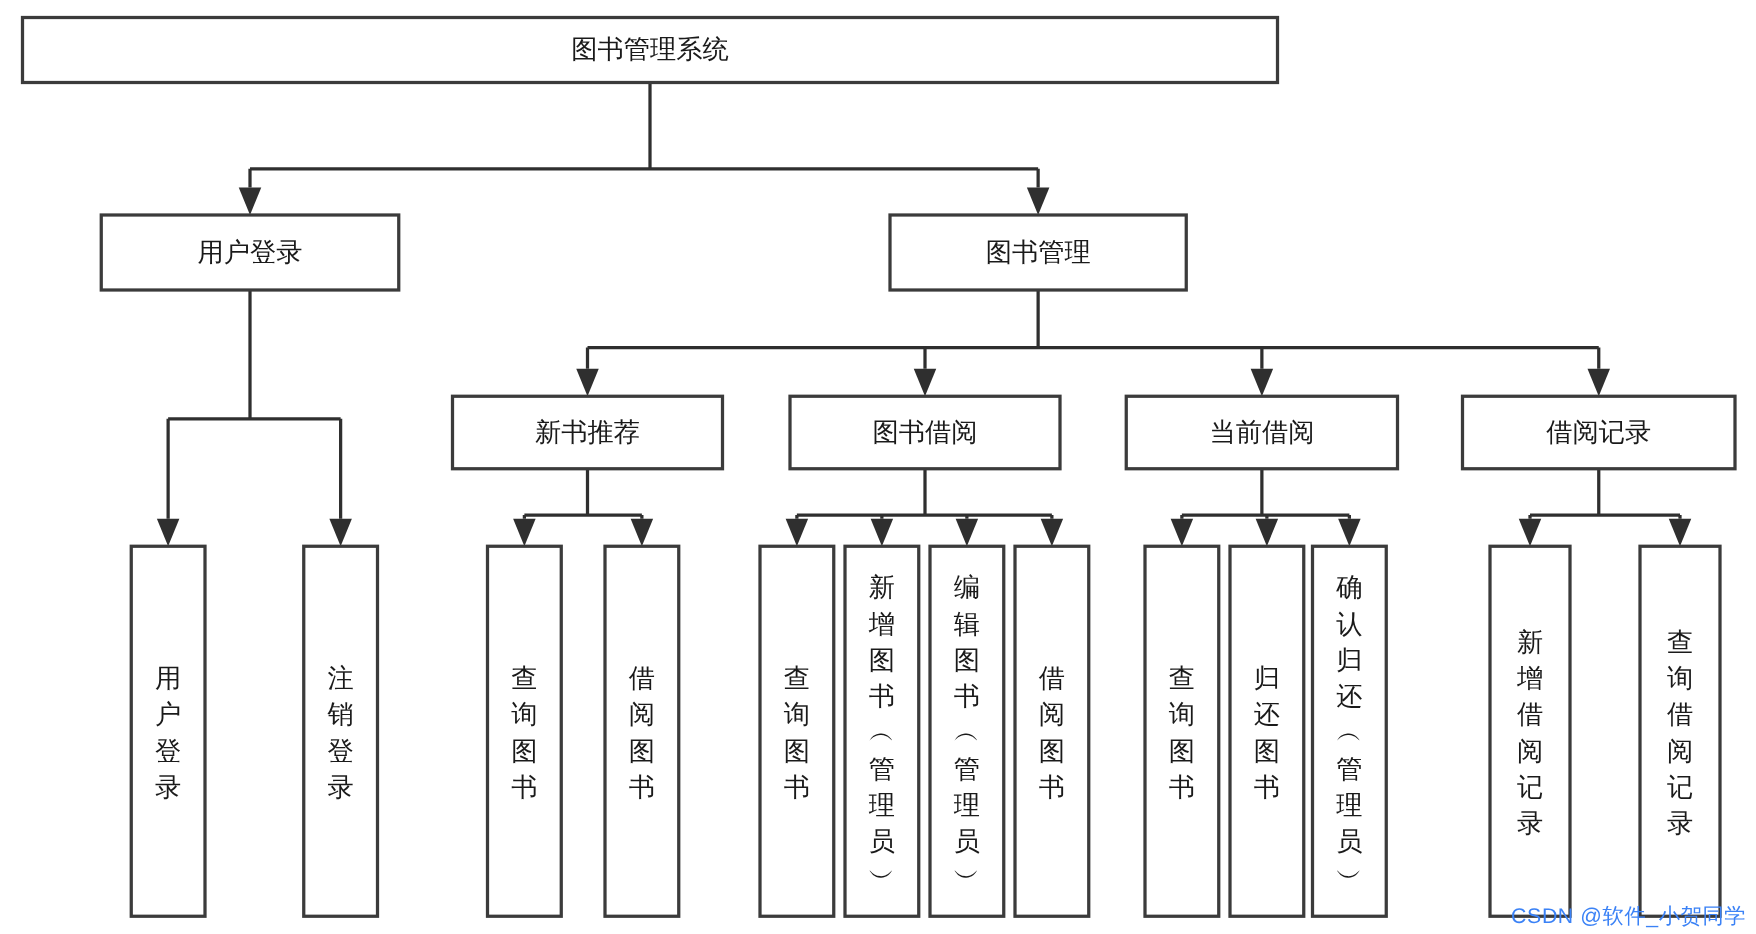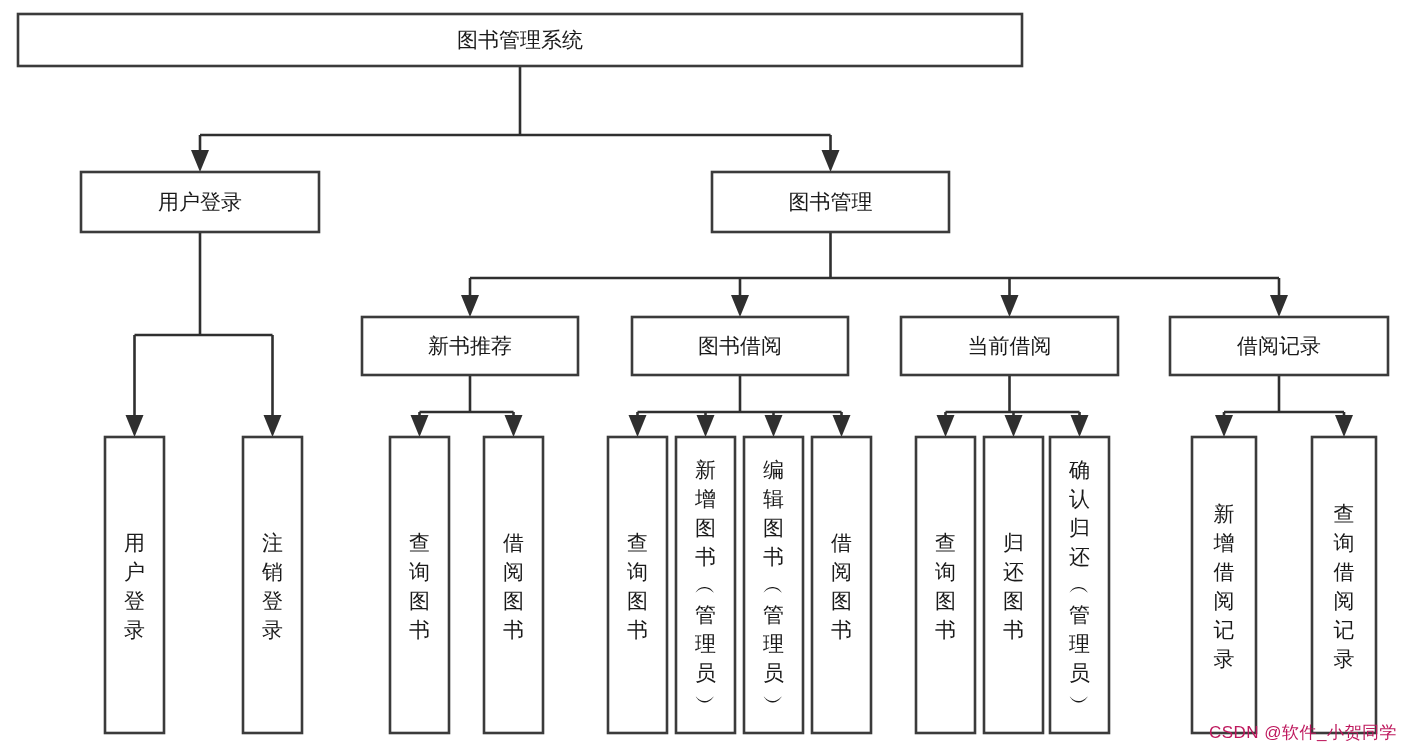--- a/index.html
+++ b/index.html
@@ -18,21 +18,21 @@
     fill:#1a1a1a;font-size:21px;text-anchor:middle;
     dominant-baseline:middle;
   }
   .node-label-v{
     font-family:"Liberation Sans","DejaVu Sans",sans-serif;
     fill:#1a1a1a;font-size:21px;text-anchor:middle;
   }
   .watermark{
     position:absolute;right:8px;bottom:3px;
     font-family:"Liberation Sans","DejaVu Sans",sans-serif;
-    font-size:17px;color:#be185d;white-space:nowrap;
+    font-size:17px;color:#3b82f6;white-space:nowrap;
     letter-spacing:0.5px;
   }
 </style>
 </head>
 <body>
 
 <div id="chart-root">
   <svg class="diagram" viewBox="0 0 1405 747">
     <g id="edges">
         <line x1="520" y1="66" x2="520" y2="135" class="edge"></line>

